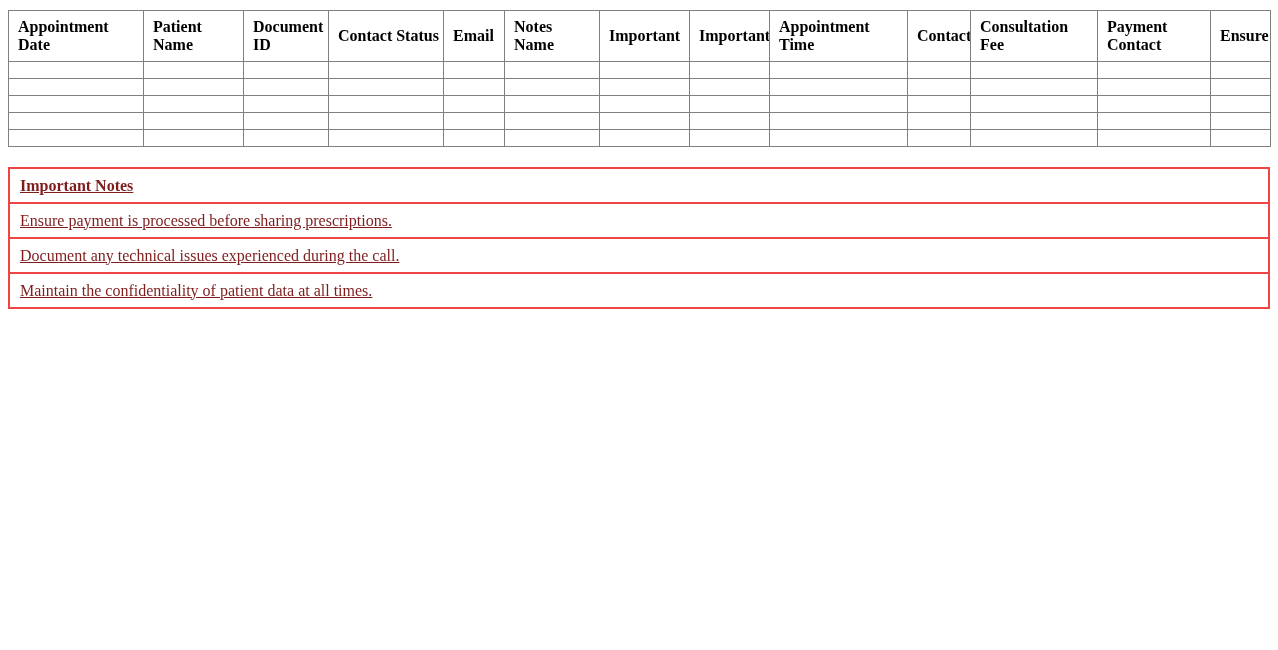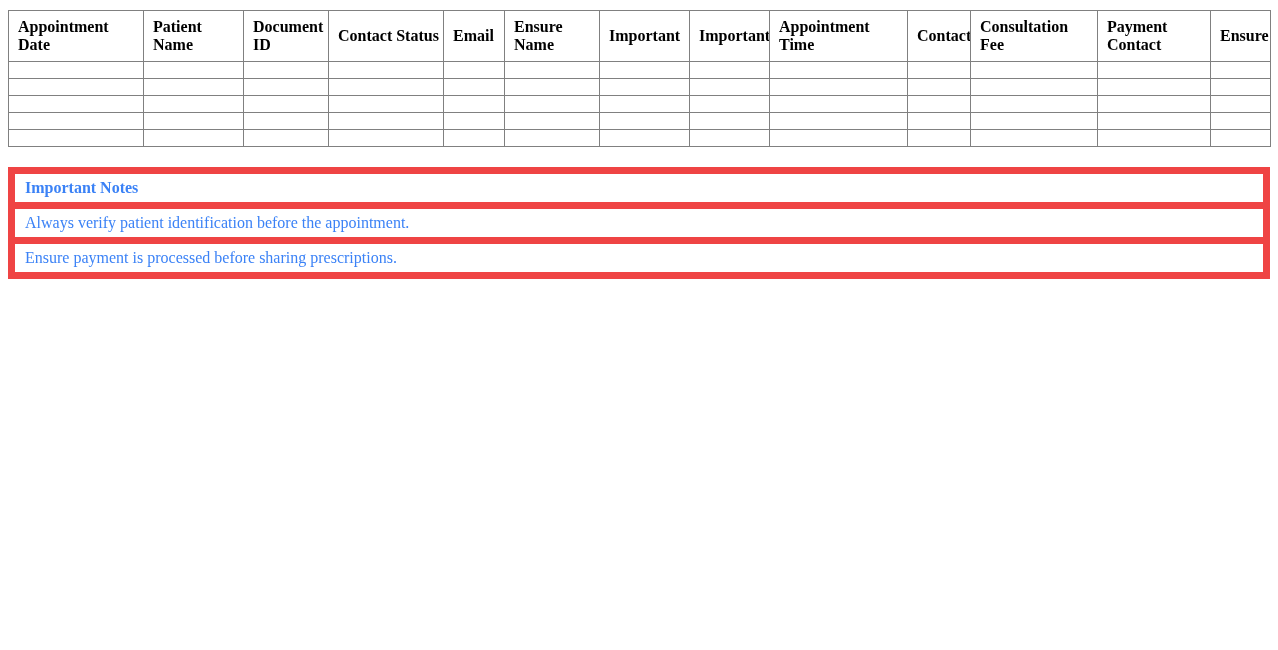--- a/index.html
+++ b/index.html
@@ -47,28 +47,29 @@
     padding: 0;
     font-size: 12px;
   }
   
   #notes-table {
     margin: 20px 0 0 8px;
     width: 1262px;
   }
   #notes-table th,
   #notes-table td {
-    border: 7px solid #ef4444;
+    border: 2px solid #ef4444;
     height: 35px;
     padding: 2px 6px 2px 10px;
     font-size: 16px;
     line-height: 18px;
     text-align: left;
     vertical-align: middle;
-    color: #3b82f6;
+    color: #7f1d1d;
+    text-decoration: underline;
   }
   #notes-table th {
     font-weight: bold;
   }
   #notes-table td {
     font-weight: normal;
   }
 </style>
 </head>
 <body>
@@ -91,21 +92,21 @@
         <col style="width: 113px;">
         <col style="width: 60px;">
       </colgroup>
     <thead>
       <tr>
           <th>Appointment Date</th>
           <th>Patient Name</th>
           <th>Document ID</th>
           <th>Contact Status</th>
           <th>Email</th>
-          <th>Ensure Name</th>
+          <th>Notes Name</th>
           <th>Important</th>
           <th>Important</th>
           <th>Appointment Time</th>
           <th>Contact</th>
           <th>Consultation Fee</th>
           <th>Payment Contact</th>
           <th>Ensure</th>
         </tr>
     </thead>
     <tbody>
@@ -188,21 +189,24 @@
   </table>
 
   <table id="notes-table">
     <thead>
       <tr>
         <th>Important Notes</th>
       </tr>
     </thead>
     <tbody>
         <tr>
-          <td>Always verify patient identification before the appointment.</td>
-        </tr>
-        <tr>
           <td>Ensure payment is processed before sharing prescriptions.</td>
+        </tr>
+        <tr>
+          <td>Document any technical issues experienced during the call.</td>
+        </tr>
+        <tr>
+          <td>Maintain the confidentiality of patient data at all times.</td>
         </tr>
       </tbody>
   </table>
 
 </div>
 
 </body></html>

